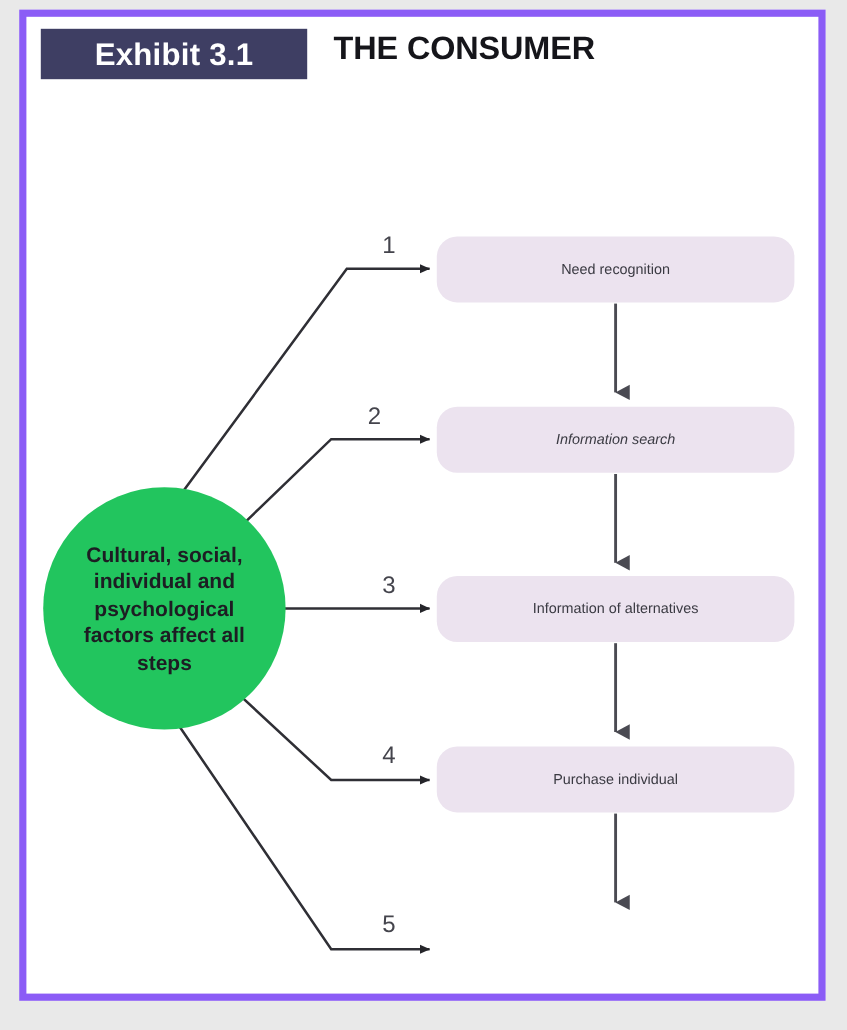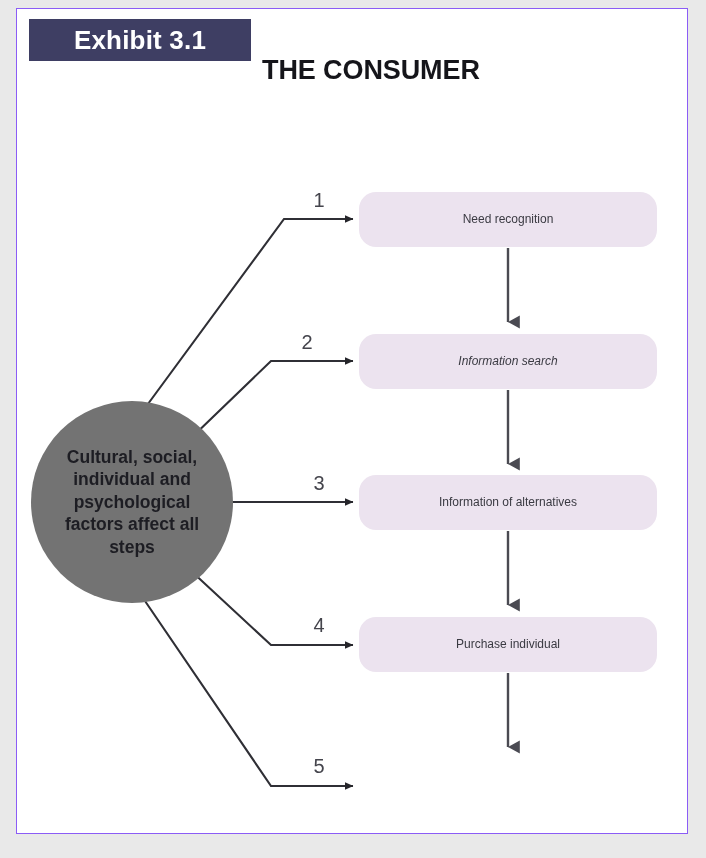--- a/index.html
+++ b/index.html
@@ -13,21 +13,21 @@
     font-family: "Liberation Sans", sans-serif;
     overflow: hidden;
   }
   #exhibit-card {
     position: absolute;
     left: 16px;
     top: 8px;
     width: 672px;
     height: 826px;
     background: #ffffff;
-    border: 1px solid #8b5cf6;
+    border: 6px solid #8b5cf6;
     box-sizing: border-box;
   }
   
   #exhibit-badge {
     position: absolute;
     left: 12px;
     top: 10px;
     width: 222px;
     height: 42px;
     background: #3e3e63;
@@ -37,29 +37,28 @@
   }
   #exhibit-badge-label {
     color: #ffffff;
     font-size: 26px;
     font-weight: bold;
     letter-spacing: 0.2px;
     line-height: 1;
   }
   #exhibit-title {
     position: absolute;
-    left: 245px;
+    left: 256px;
     top: 9px;
     width: 400px;
     color: #15151a;
     font-size: 27px;
     font-weight: bold;
     line-height: 1.33;
     letter-spacing: -0.1px;
-    margin-top: 35px;
   }
   #exhibit-title span { display: block; }
   
   #diagram-canvas {
     position: absolute;
     left: 0;
     top: 0;
     width: 672px;
     height: 826px;
   }
@@ -85,21 +84,21 @@
     line-height: 1.1;
     white-space: nowrap;
   }
   #influences-circle {
     position: absolute;
     left: 14px;
     top: 392px;
     width: 202px;
     height: 202px;
     border-radius: 50%;
-    background: #737373;
+    background: #22c55e;
     display: flex;
     align-items: center;
     justify-content: center;
     text-align: center;
   }
   #influences-circle-label {
     color: #1d1d23;
     font-size: 17.5px;
     font-weight: bold;
     line-height: 1.28;

